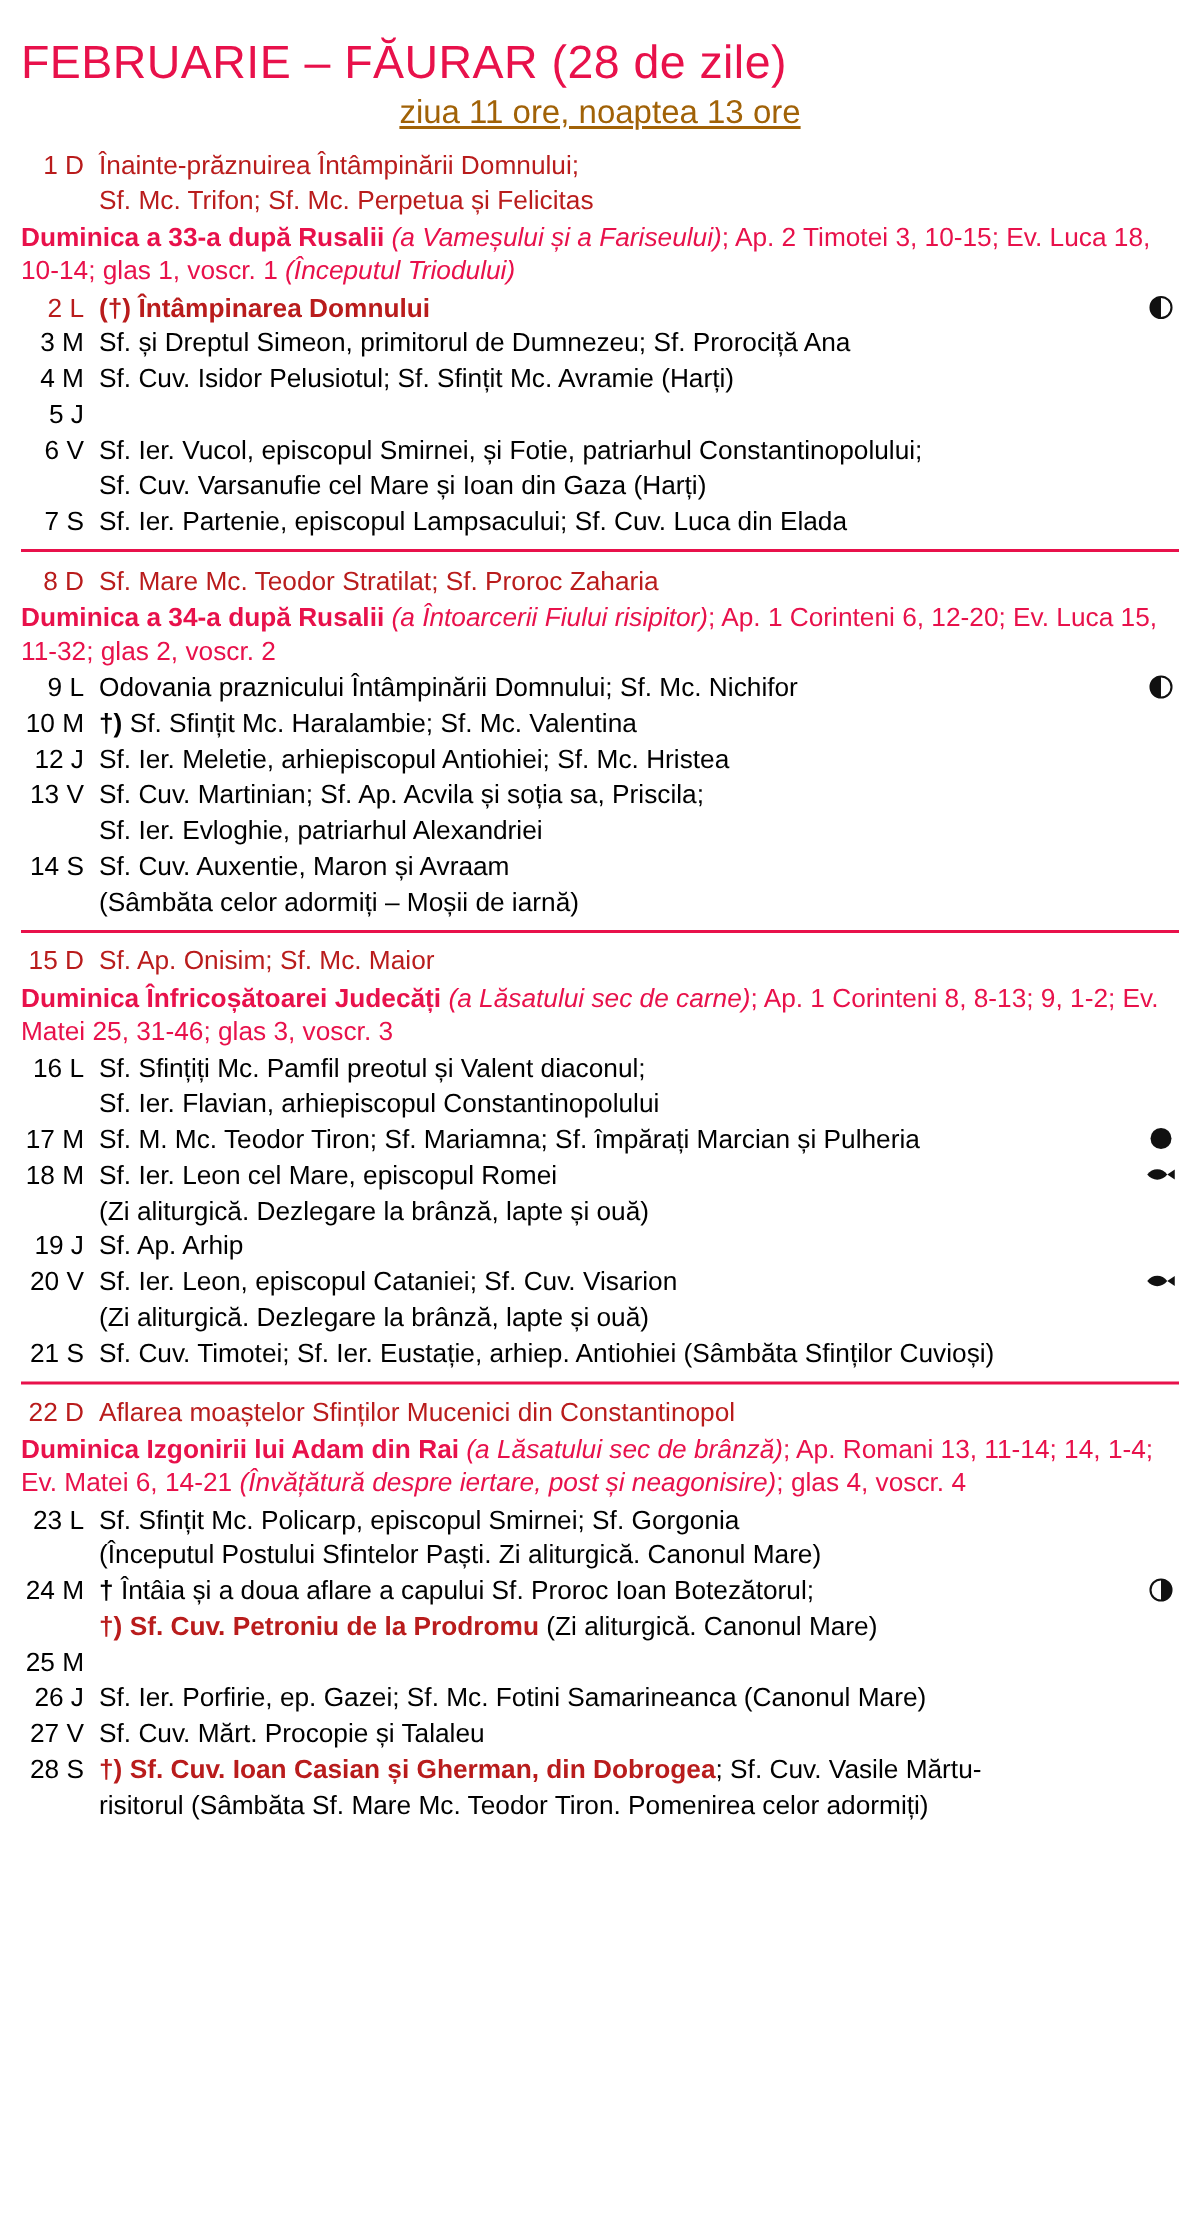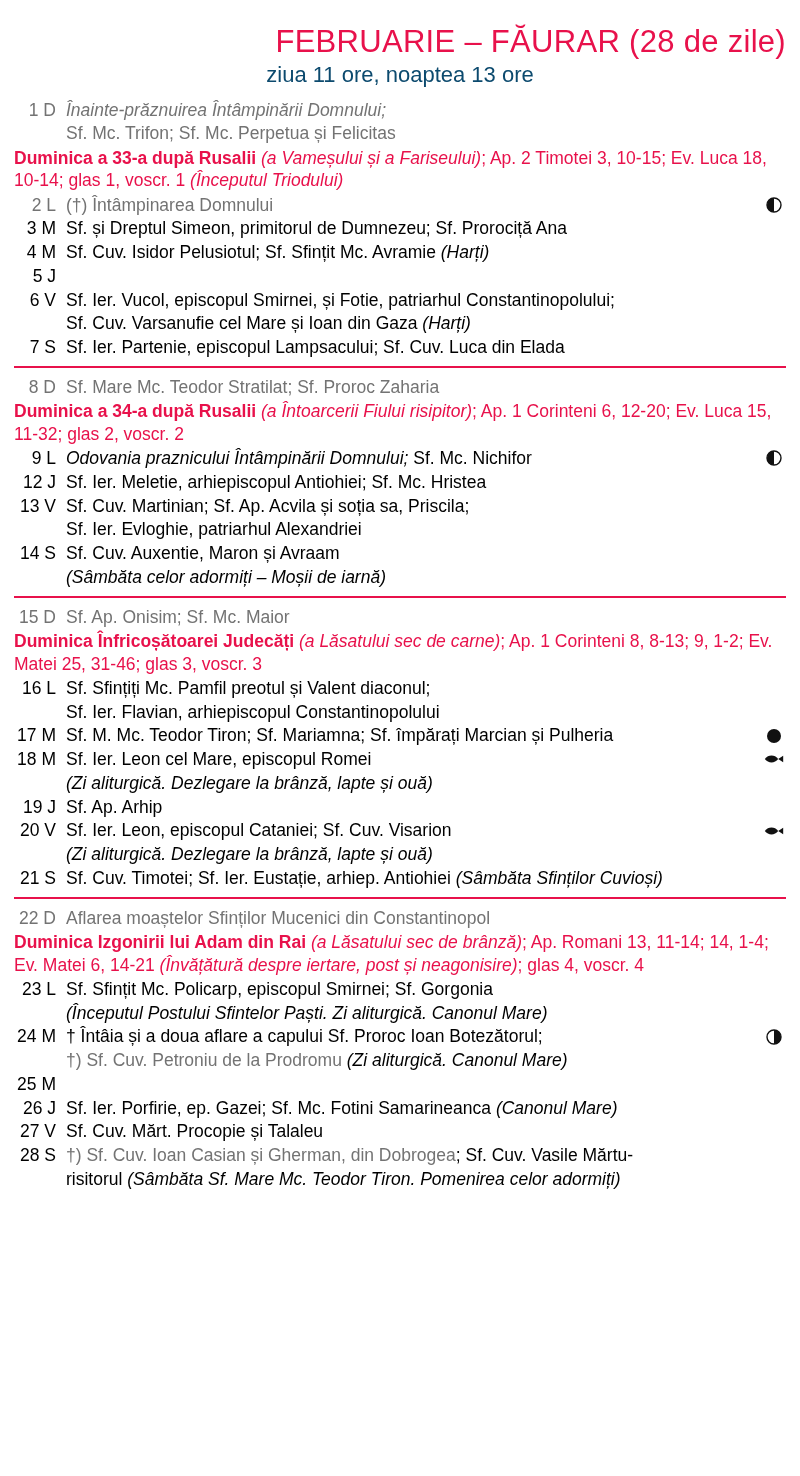--- a/index.html
+++ b/index.html
@@ -15,33 +15,34 @@
     overflow: hidden;
   }
   .page {
     width: 800px;
     height: 1476px;
     position: relative;
     box-sizing: border-box;
     padding: 18px 14px 0 14px;
   }
   .title {
-    text-align: right;
+    text-align: left;
     color: #e8114b;
     font-size: 31px;
     letter-spacing: 0.3px;
     margin: 6px 0 2px 0;
     font-weight: 400;
   }
   .subtitle {
     text-align: center;
-    color: #0c4a6e;
+    color: #a16207;
     font-size: 22px;
     margin: 0 0 10px 0;
     font-weight: 400;
+    text-decoration: underline;
   }
   .block { margin-top: 2px; }
   hr.sep {
     border: none;
     border-top: 2.2px solid #e8114b;
     margin: 7px 0 7px 0;
   }
 
   
   .row {
@@ -55,24 +56,24 @@
   .day {
     width: 52px;
     min-width: 52px;
     text-align: right;
     padding-right: 10px;
     box-sizing: border-box;
     white-space: nowrap;
   }
   .txt { flex: 1; }
 
-  .red { color: #737373; }
+  .red { color: #b91c1c; }
   .black { color: #000000; }
-  .bold { font-weight: normal; text-align: right; }
-  .ital { font-style: italic; }
+  .bold { font-weight: bold; text-align: right; }
+  .ital { }
 
   
   .sunday {
     color: #e8114b;
     font-size: 17.5px;
     line-height: 1.30;
     padding: 1px 0 1px 0;
   }
   .sunday b { font-weight: bold; }
   .sunday i { font-style: italic; }
@@ -154,20 +155,24 @@
           <span class="day black">9 L</span>
           <span class="txt"><span class="black ital">Odovania praznicului Întâmpinării Domnului; </span><span class="black">Sf. Mc. Nichifor</span></span>
           <span class="marker">
             <svg class="moon-svg" width="16" height="16" viewBox="0 0 16 16">
               <circle cx="8" cy="8" r="7" fill="none" stroke="#111" stroke-width="1.4"></circle>
               <path d="M8 1 A7 7 0 0 0 8 15 Z" fill="#111"></path>
             </svg>
           </span>
         </div>
         <div class="row">
+          <span class="day black">10 M</span>
+          <span class="txt"><span class="black bold">†) </span><span class="black">Sf. Sfințit Mc. Haralambie; Sf. Mc. Valentina</span></span>
+        </div>
+        <div class="row">
           <span class="day black">12 J</span>
           <span class="txt"><span class="black">Sf. Ier. Meletie, arhiepiscopul Antiohiei; Sf. Mc. Hristea</span></span>
         </div>
         <div class="row">
           <span class="day black">13 V</span>
           <span class="txt"><span class="black">Sf. Cuv. Martinian; Sf. Ap. Acvila și soția sa, Priscila;</span></span>
         </div>
         <div class="row">
           <span class="day black"></span>
           <span class="txt"><span class="black">Sf. Ier. Evloghie, patriarhul Alexandriei</span></span>

